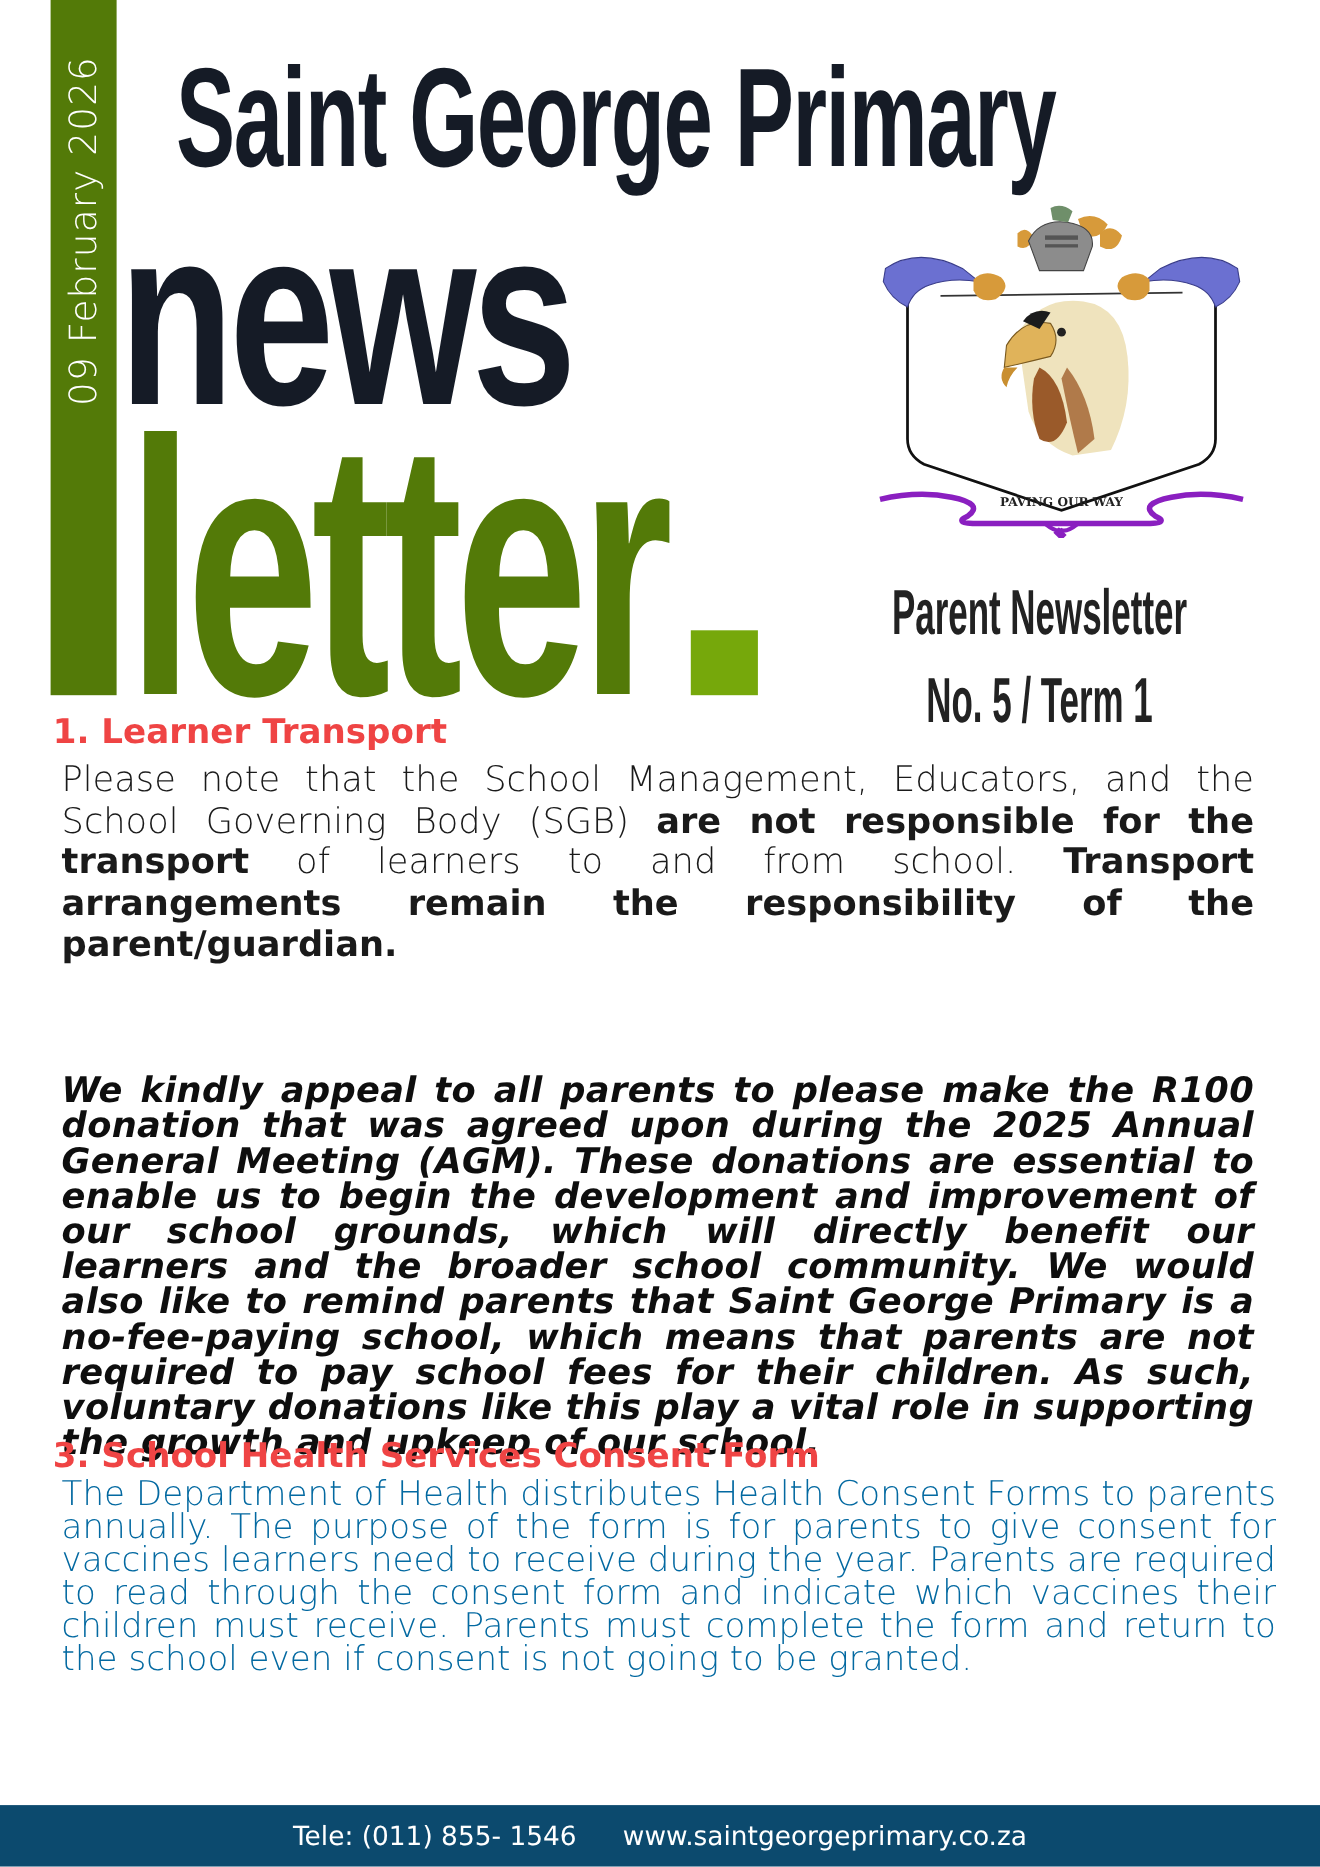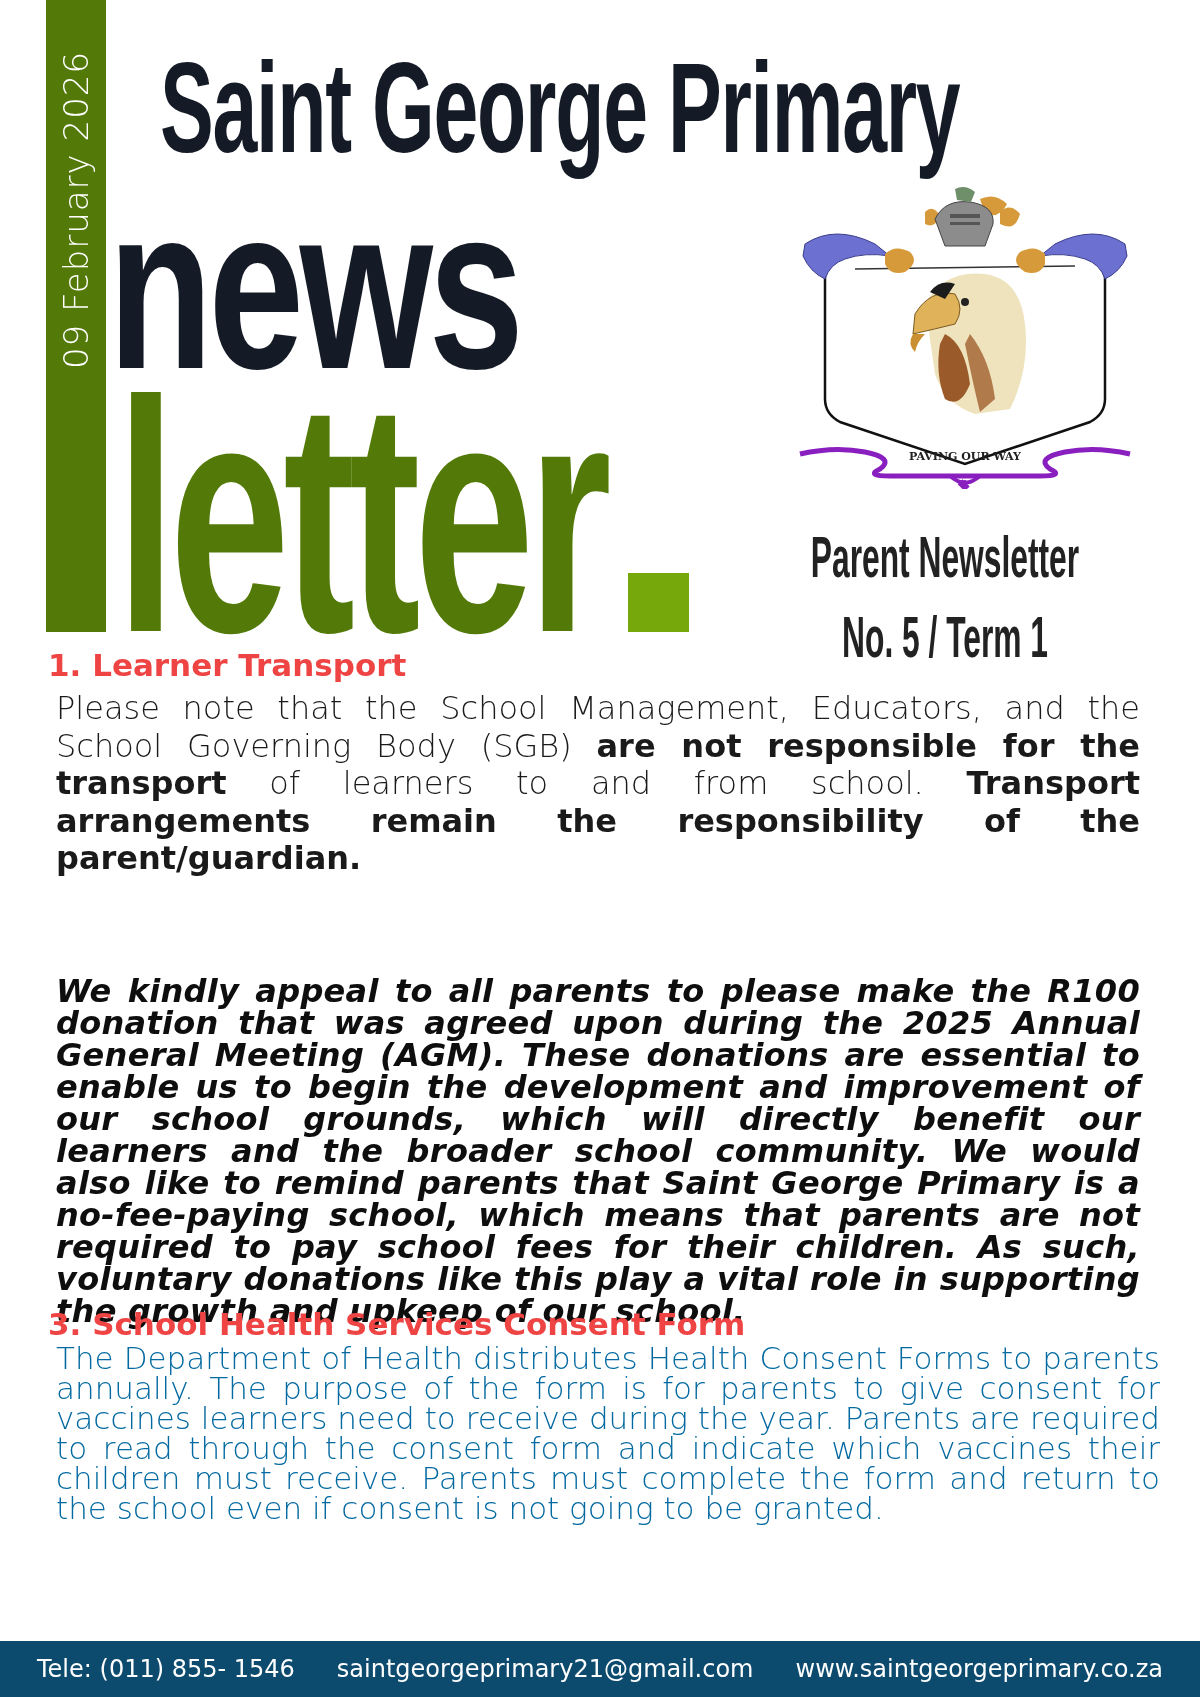--- a/index.html
+++ b/index.html
@@ -113,15 +113,14 @@
   <div class="body">We kindly appeal to all parents to please make the R100 donation that was agreed upon during the 2025 Annual General Meeting (AGM). These donations are essential to enable us to begin the development and improvement of our school grounds, which will directly benefit our learners and the broader school community. We would also like to remind parents that Saint George Primary is a no-fee-paying school, which means that parents are not required to pay school fees for their children. As such, voluntary donations like this play a vital role in supporting the growth and upkeep of our school.</div>
 </div>
 
 <div class="abs section sec3">
   <h2 class="sec-heading">3. School Health Services Consent Form</h2>
   <div class="body">The Department of Health distributes Health Consent Forms to parents annually. The purpose of the form is for parents to give consent for vaccines learners need to receive during the year. Parents are required to read through the consent form and indicate which vaccines their children must receive. Parents must complete the form and return to the school even if consent is not going to be granted.</div>
 </div>
 
 <div class="abs footer">
   <span>Tele: (011) 855- 1546</span>
-  <span>saintgeorgeprimary21@gmail.com</span>
   <span>www.saintgeorgeprimary.co.za</span>
 </div>
 
 </body></html>

